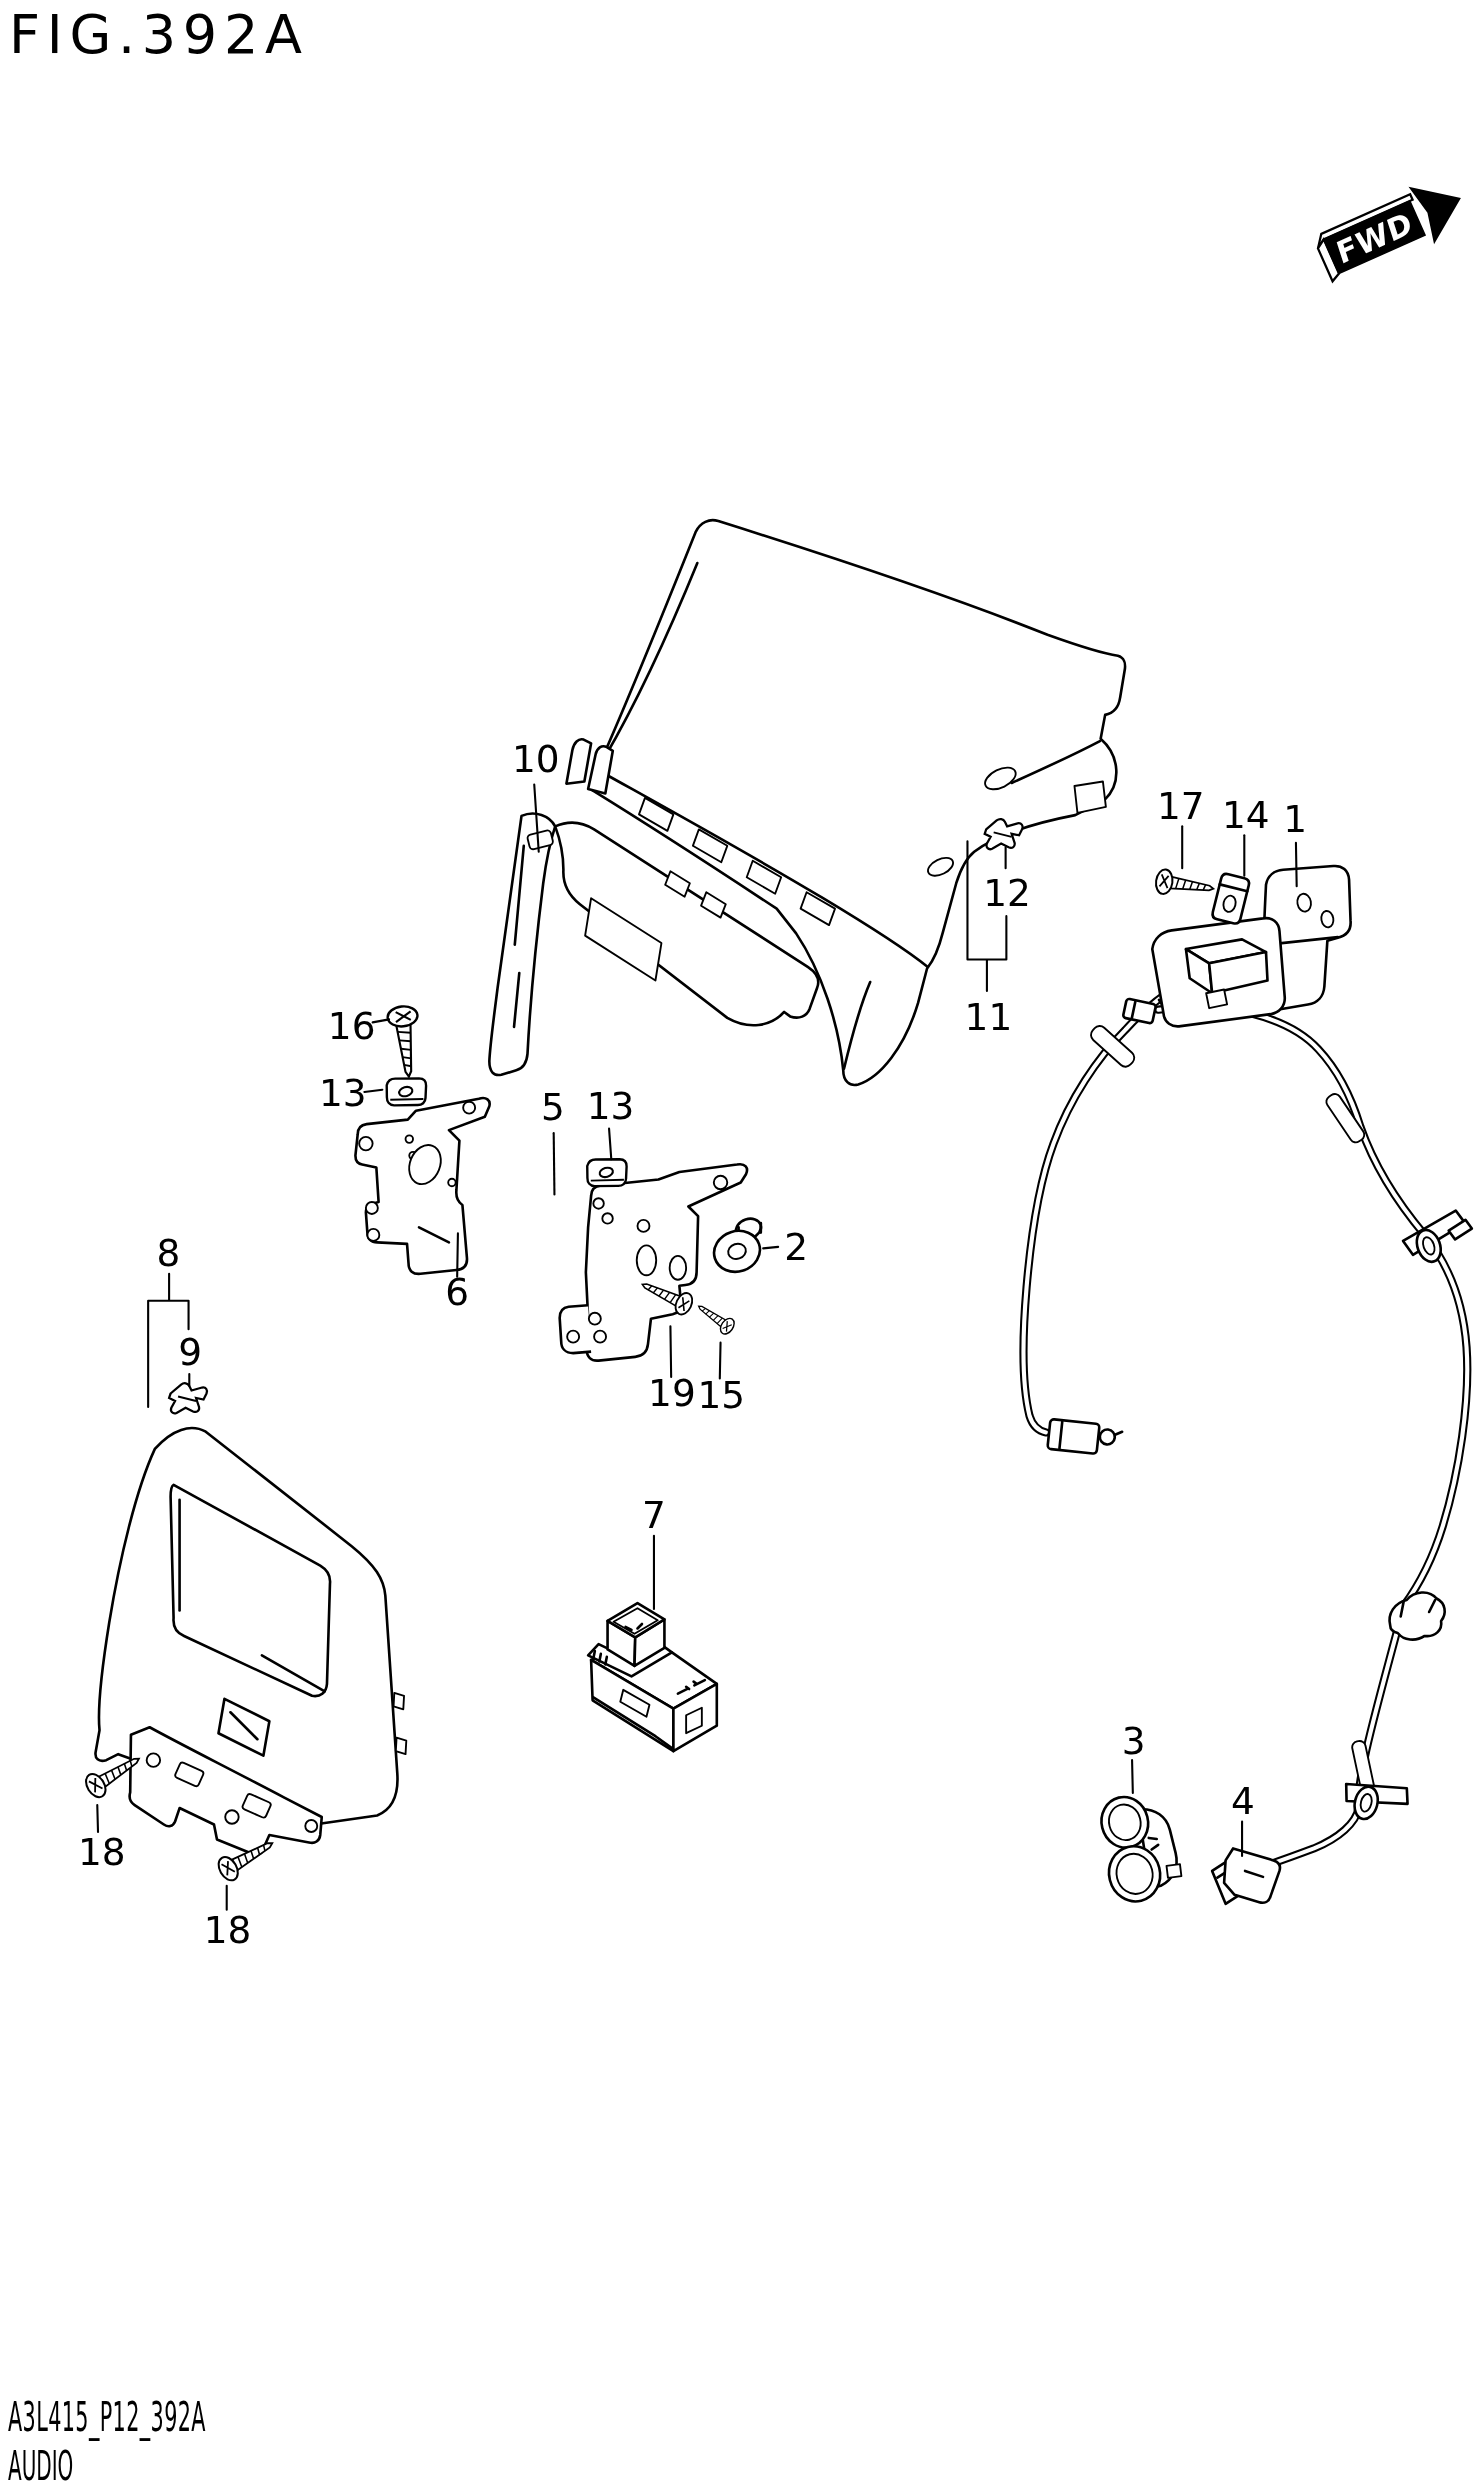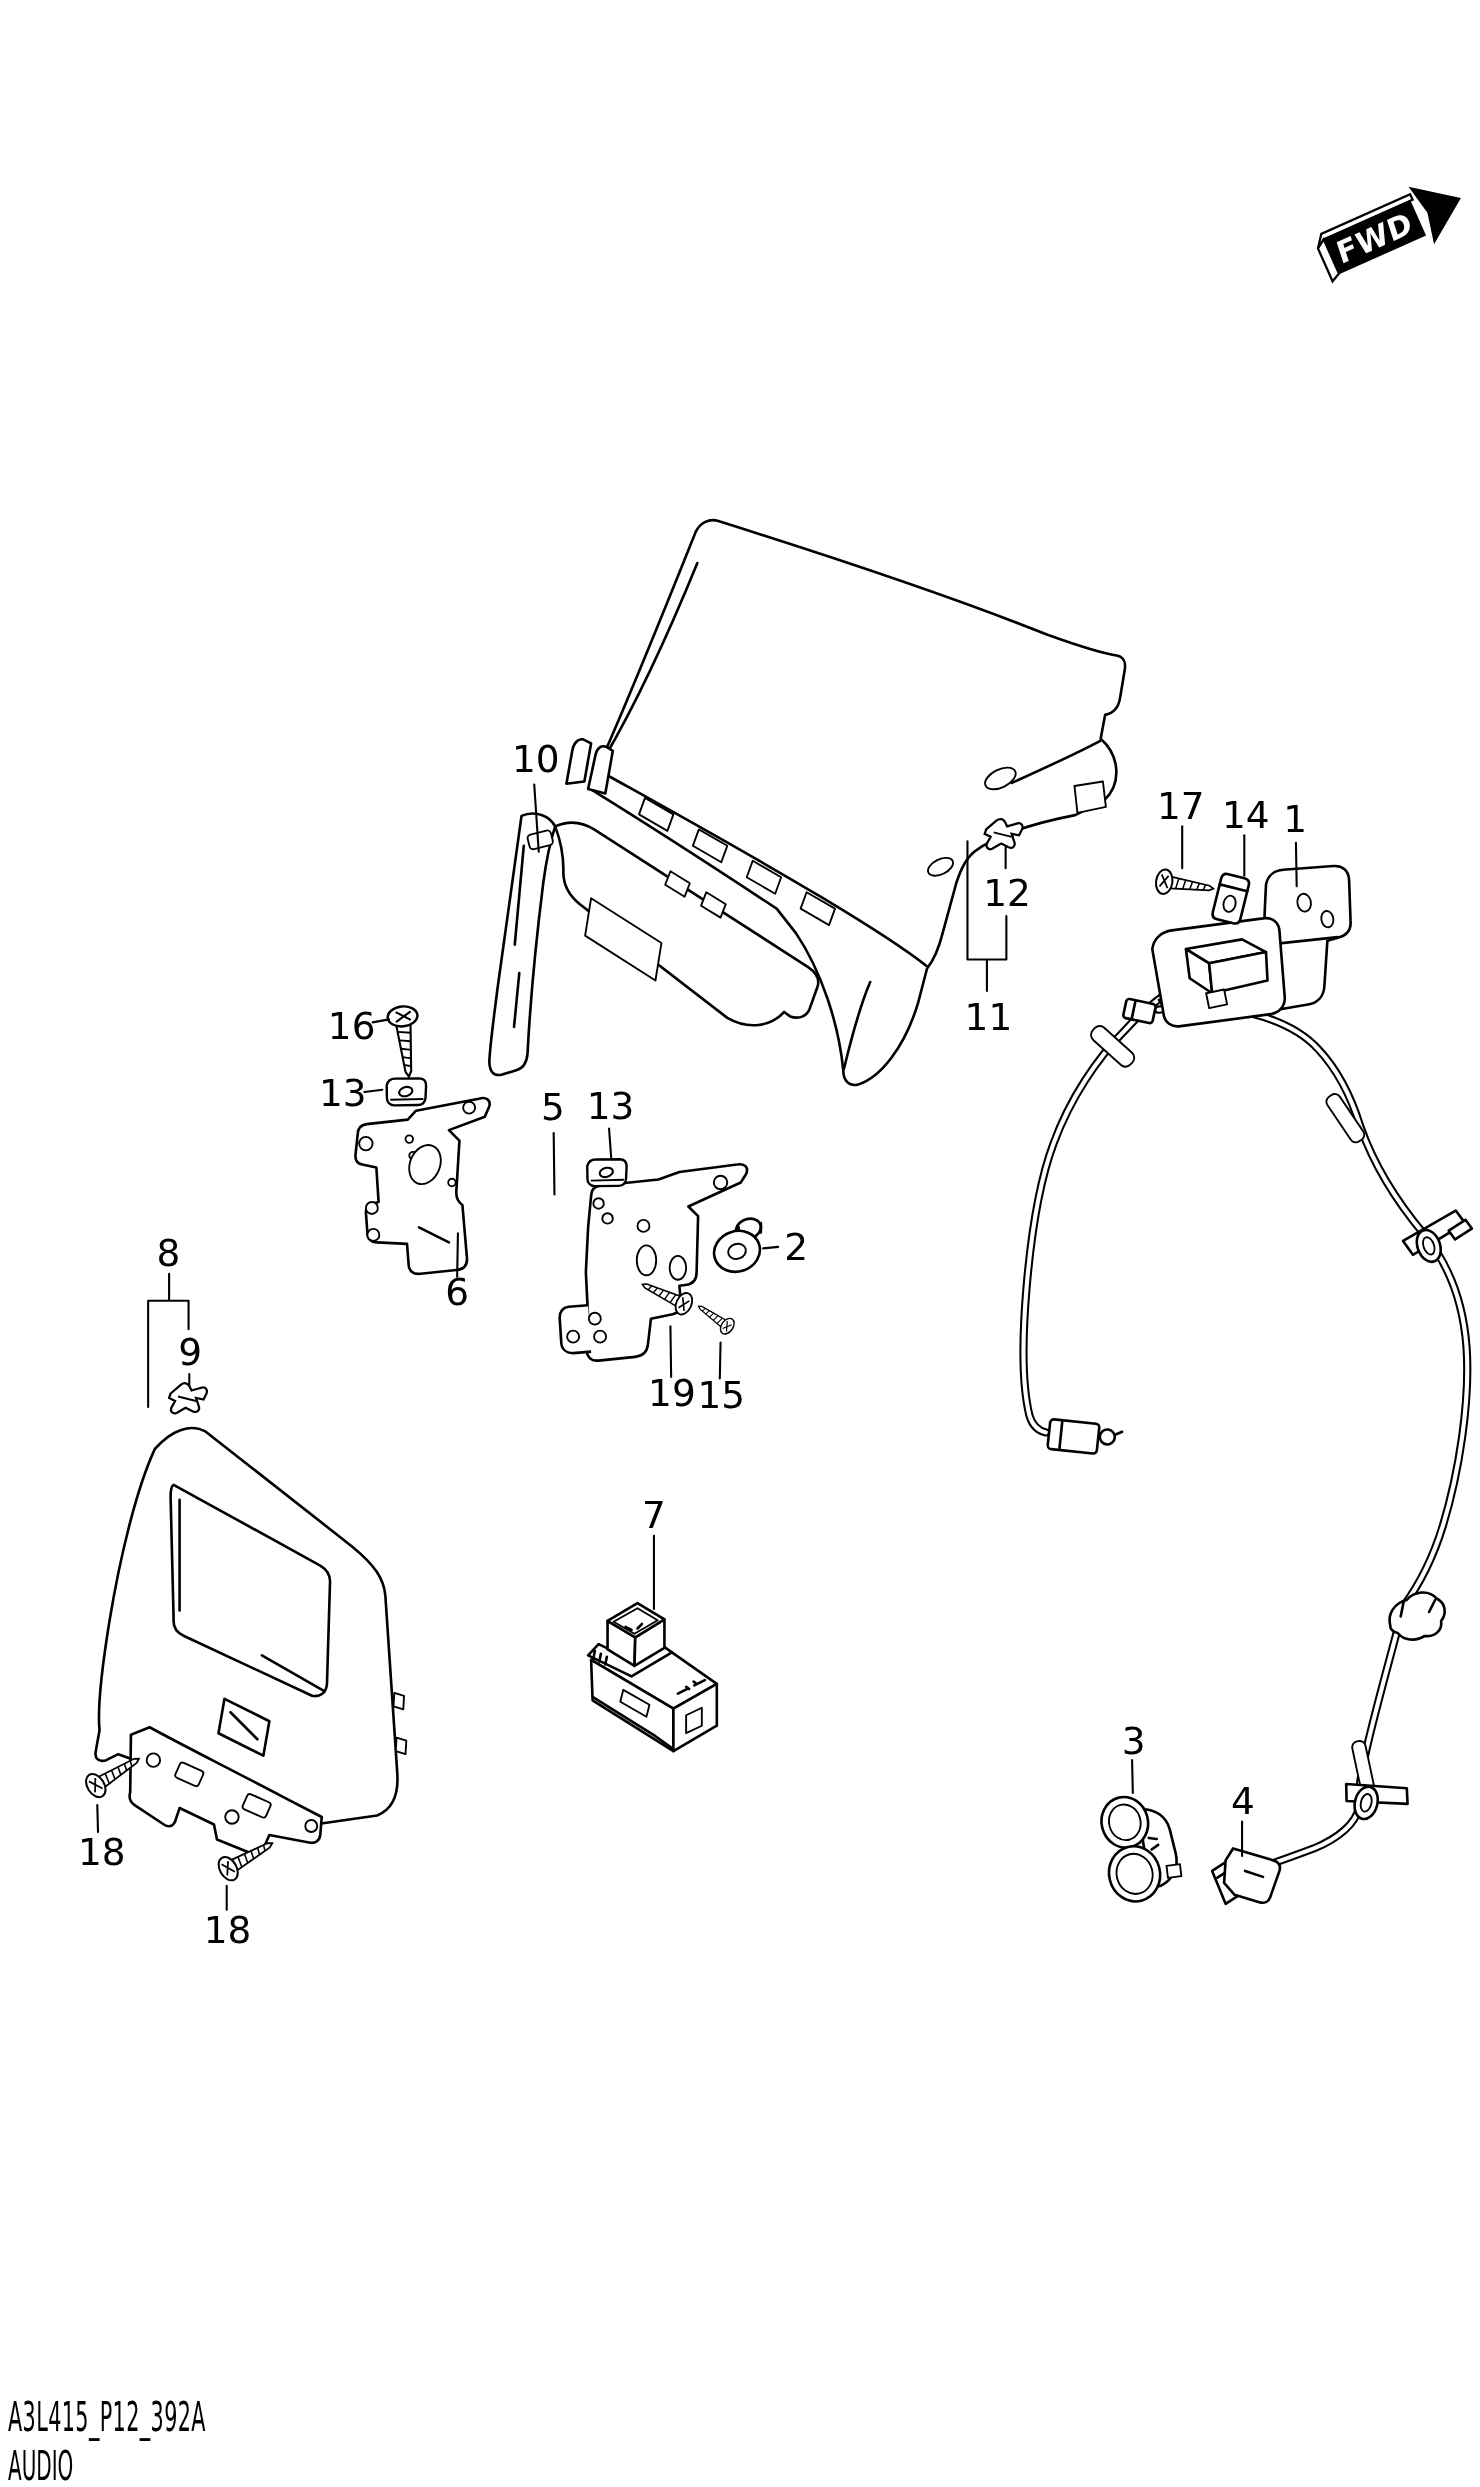--- a/index.html
+++ b/index.html
@@ -33,20 +33,21 @@
   .cable-o{fill:none;stroke:#000;stroke-width:11;stroke-linecap:round;}
   .cable-i{fill:none;stroke:#fff;stroke-width:5.5;stroke-linecap:round;}
   .ldr{stroke:#000;stroke-width:2.8;fill:none;stroke-linecap:round;}
   .lbl{font-size:50px;fill:#000;text-anchor:middle;font-family:"DejaVu Sans",sans-serif;}
 </style>
 </head>
 <body>
 
 <div class="page">
 
+  <div class="fig-title">FIG.392A</div>
 
   <svg width="1480" height="2487" viewBox="0 0 1978 3323">
 
     <defs>
       <g id="screw">
         <path d="M12,-10 L78,-4 L85,0 L78,4 L12,10 Z" fill="#fff" stroke="#000" stroke-width="3"></path>
         <path d="M24,-9 L21,9 M36,-8 L33,8 M48,-7 L45,7 M60,-6 L57,6 M71,-5 L68,5" stroke="#000" stroke-width="2.6" fill="none"></path>
         <ellipse cx="0" cy="0" rx="14" ry="21" fill="#fff" stroke="#000" stroke-width="3.4"></ellipse>
         <path d="M-6,-12 L7,10 M-7,9 L6,-11" stroke="#000" stroke-width="3" fill="none"></path>
       </g>

